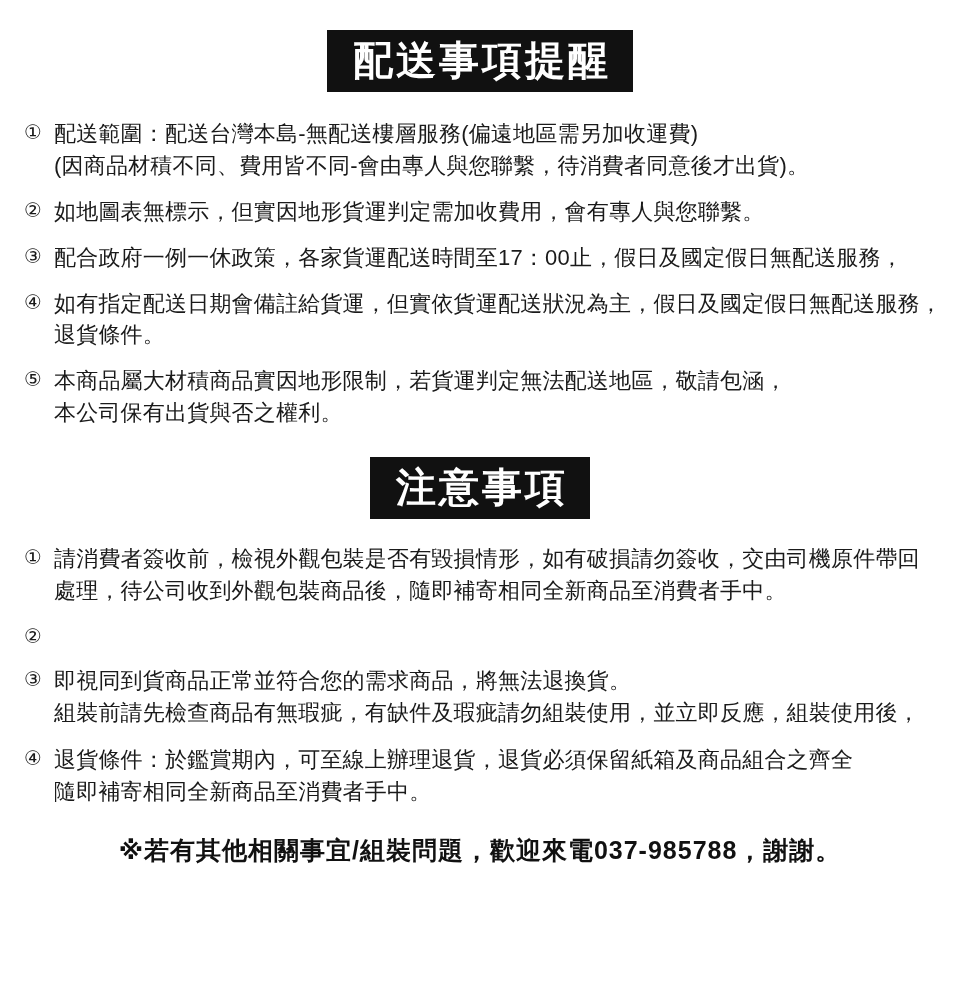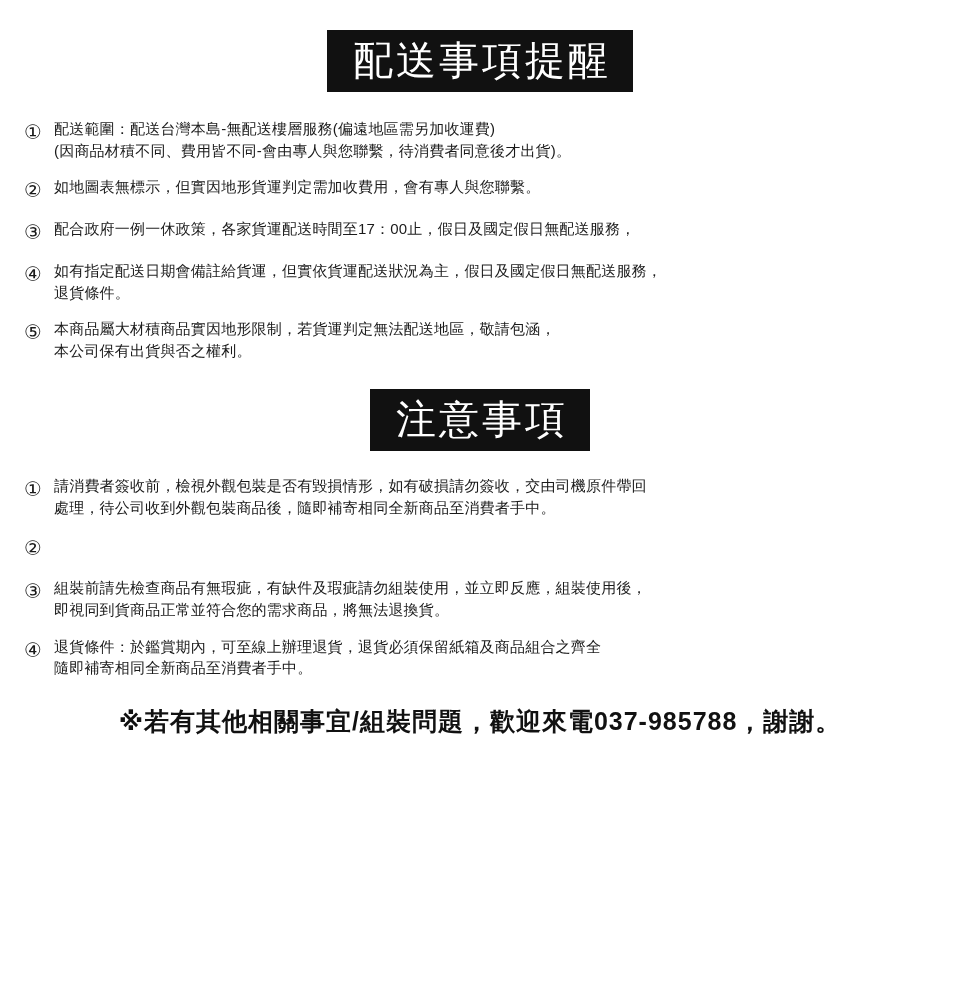--- a/index.html
+++ b/index.html
@@ -26,21 +26,21 @@
   .heading-wrap {
     display: flex;
     justify-content: center;
     align-items: center;
   }
   .heading {
     display: inline-block;
     background: #111111;
     color: #ffffff;
     font-size: 40px;
-    font-weight: normal;
+    font-weight: bold;
     letter-spacing: 3px;
     line-height: 1.0;
     padding: 10px 22px 12px 26px;
   }
   #heading-1 { margin-top: 30px; }
   #heading-2 { margin-top: 14px; }
 
   
   .list {
     margin: 0;
@@ -58,21 +58,21 @@
     width: 30px;
     font-size: 20px;
     line-height: 1.42;
     text-align: left;
     color: #1a1a1a;
   }
   .lines {
     flex: 1 1 auto;
   }
   .line {
-    font-size: 15px;
+    font-size: 22px;
     line-height: 1.45;
     letter-spacing: 0.2px;
     white-space: nowrap;
     color: #1a1a1a;
   }
 
   .section-1 { margin-top: 26px; padding-left: 6px; }
   .section-2 { margin-top: 24px; padding-left: 6px; }
 
   .section-1 .item { margin-bottom: 14px; }
@@ -155,22 +155,22 @@
 
     <li class="item">
       <div class="num">②</div>
       <div class="lines">
       </div>
     </li>
 
     <li class="item">
       <div class="num">③</div>
       <div class="lines">
+        <div class="line">即視同到貨商品正常並符合您的需求商品，將無法退換貨。</div>
         <div class="line">組裝前請先檢查商品有無瑕疵，有缺件及瑕疵請勿組裝使用，並立即反應，組裝使用後，</div>
-        <div class="line">即視同到貨商品正常並符合您的需求商品，將無法退換貨。</div>
       </div>
     </li>
 
     <li class="item">
       <div class="num">④</div>
       <div class="lines">
         <div class="line">退貨條件：於鑑賞期內，可至線上辦理退貨，退貨必須保留紙箱及商品組合之齊全</div>
         <div class="line">隨即補寄相同全新商品至消費者手中。</div>
       </div>
     </li>

